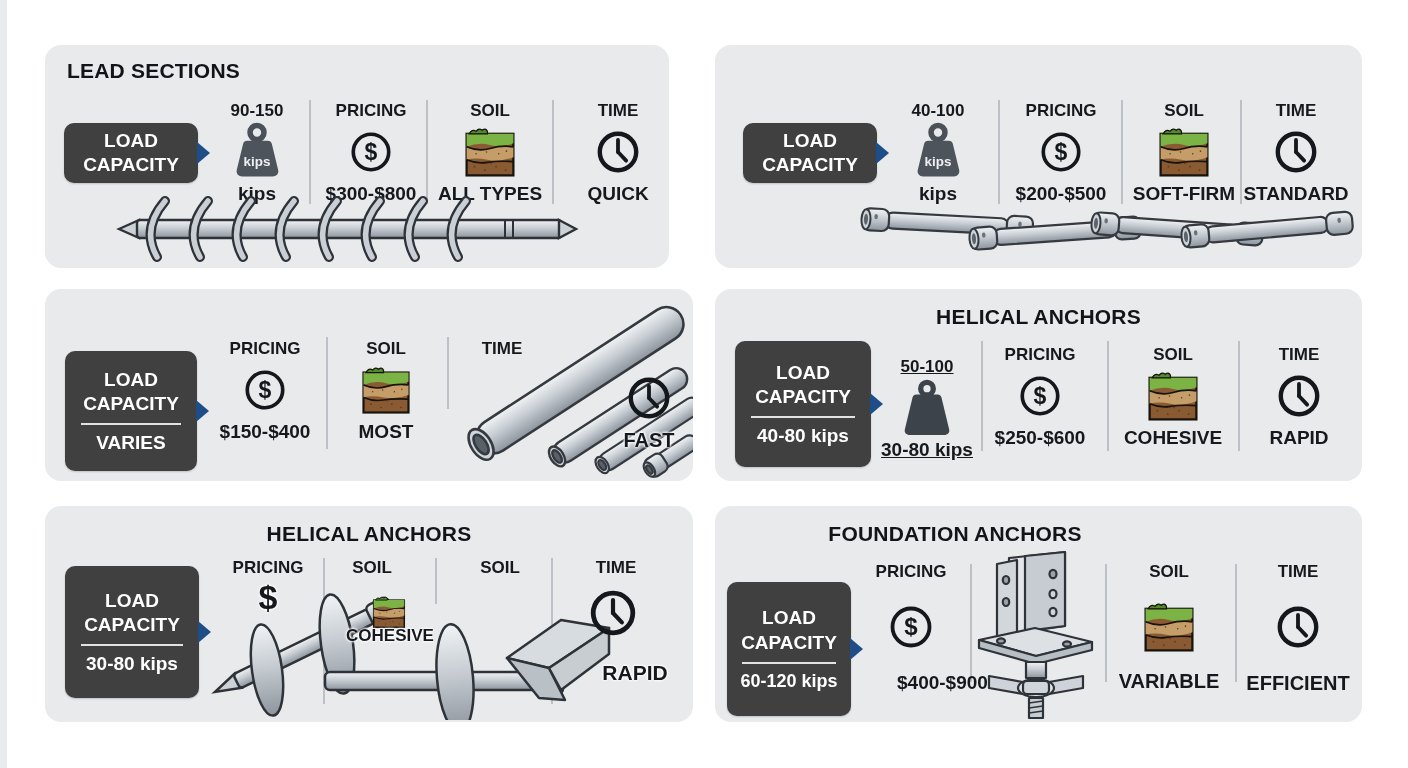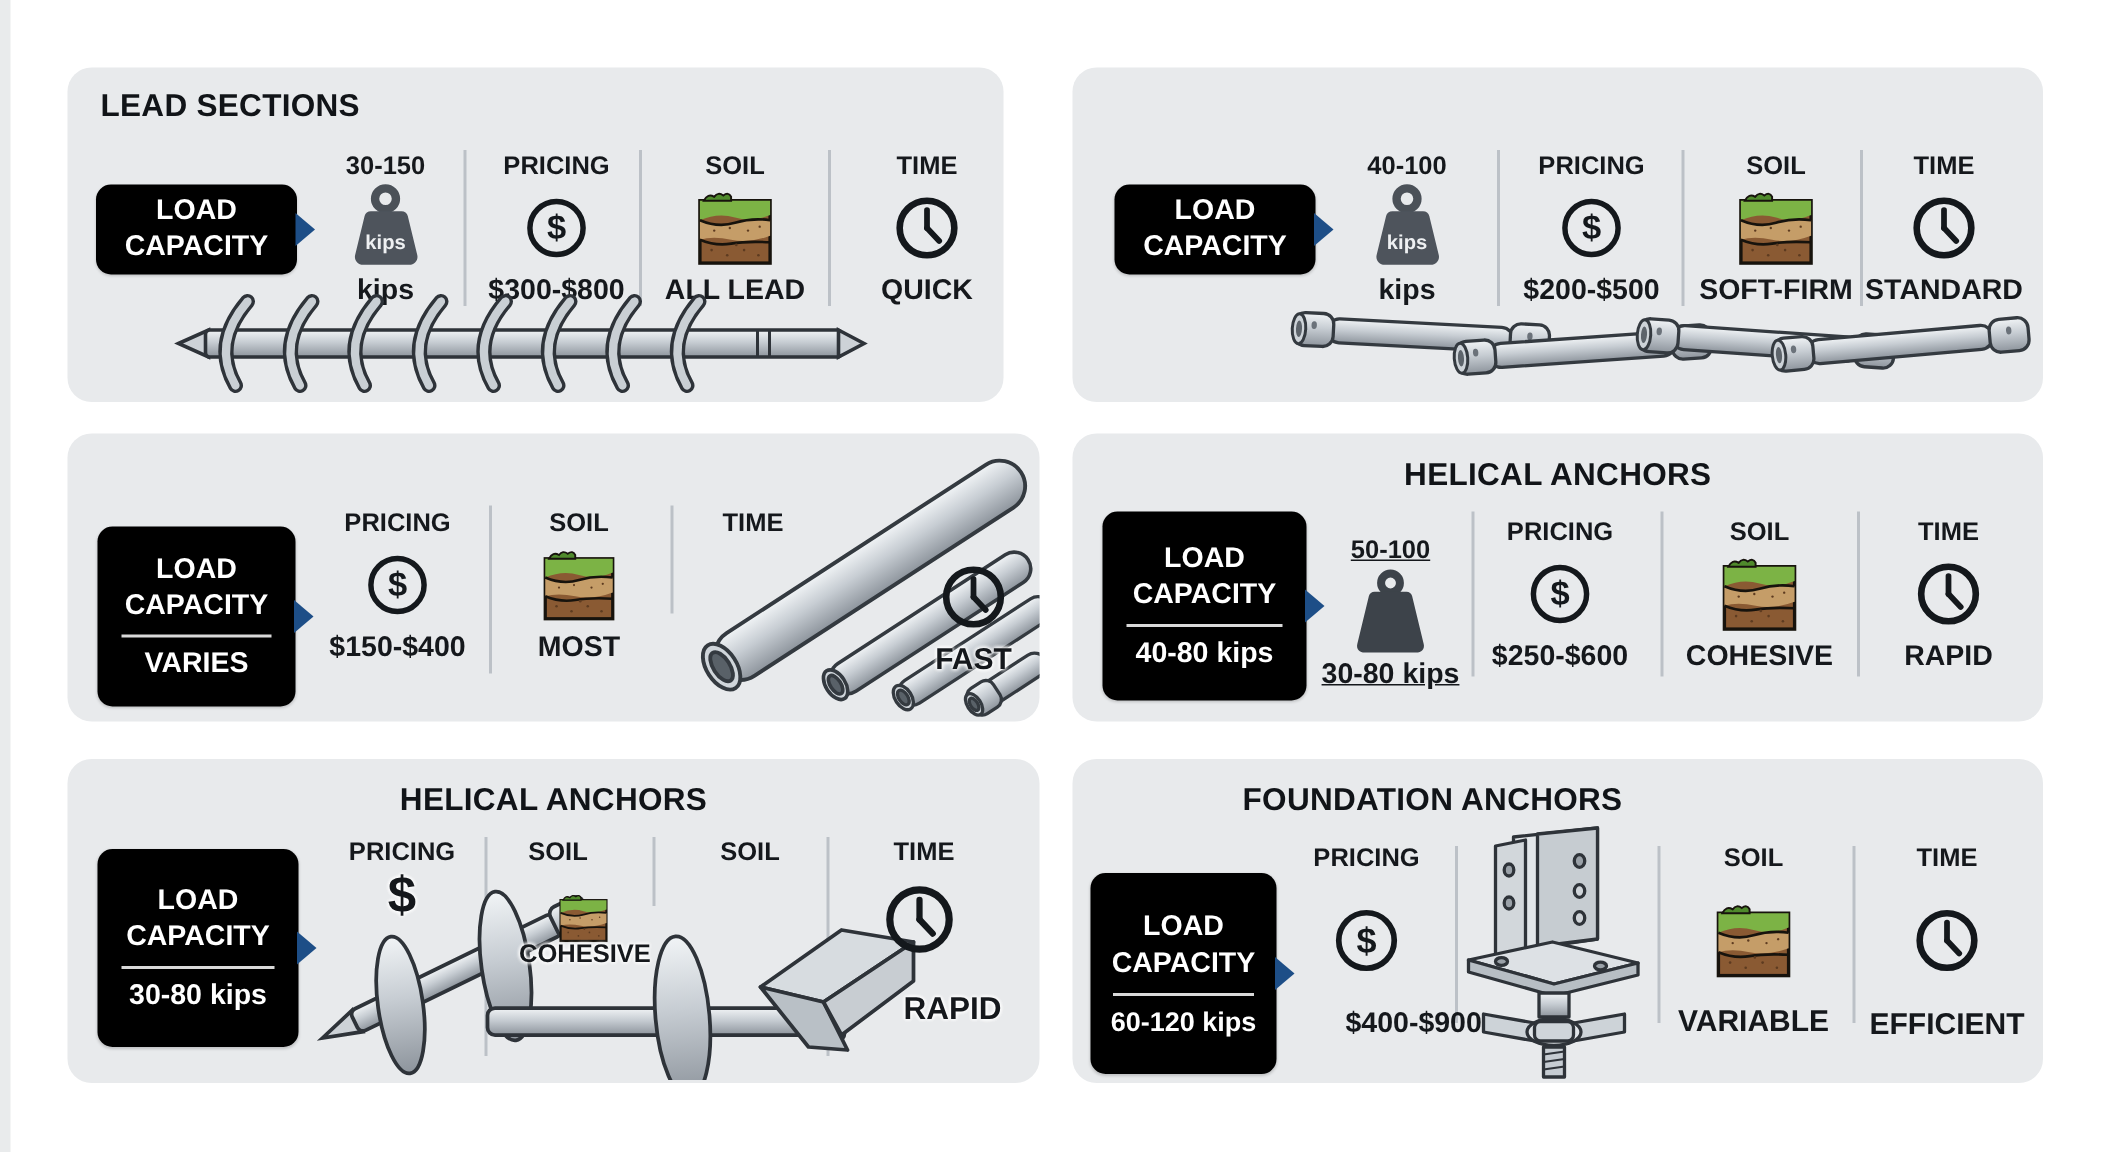--- a/index.html
+++ b/index.html
@@ -7,21 +7,21 @@
     width:1408px;height:768px;position:relative;overflow:hidden;
     background:#ffffff;color:#15181c;
     font-family:"Liberation Sans","DejaVu Sans",sans-serif;
     -webkit-font-smoothing:antialiased;
   }
   .edge-strip{position:absolute;left:0;top:0;width:7px;height:768px;background:#e9ebec;}
   .card{position:absolute;background:#e8eaec;border-radius:16px;}
   .title{position:absolute;font-size:21px;font-weight:bold;color:#111418;letter-spacing:.2px;white-space:nowrap;}
   .title.center{text-align:center;}
   .badge{
-    position:absolute;background:#000000;border-radius:10px;color:#fff;font-weight:bold;
+    position:absolute;background:#404040;border-radius:10px;color:#fff;font-weight:bold;
     display:flex;flex-direction:column;align-items:center;justify-content:center;text-align:center;
     box-shadow:0 1px 2px rgba(0,0,0,.18);
   }
   .badge .bl{font-size:19px;line-height:1.28;white-space:nowrap;}
   .badge .bline{width:76%;height:2px;background:rgba(255,255,255,.85);margin:7px 0;}
   .badge .bval{font-size:19px;white-space:nowrap;}
   .badge .arrow{
     position:absolute;right:-12px;top:50%;transform:translateY(-50%);
     width:0;height:0;border-top:11px solid transparent;border-bottom:11px solid transparent;
     border-left:13px solid #1d4e87;
@@ -86,21 +86,21 @@
 <div class="card" style="left:45px;top:45px;width:624px;height:223px;">
   <div class="title" style="left:22px;top:14px;">LEAD SECTIONS</div>
 
   <div class="badge" style="left:19px;top:78px;width:134px;height:60px;">
     <span class="bl">LOAD</span>
     <span class="bl">CAPACITY</span>
     <span class="arrow"></span>
   </div>
 
   <div class="col" style="left:152px;top:56px;width:120px;">
-    <div class="hdr">30-150</div>
+    <div class="hdr">90-150</div>
     <div class="icon">
       <svg width="52" height="60" viewBox="0 0 56 64">
         <circle cx="28" cy="11" r="7.5" fill="none" stroke="#4b5158" stroke-width="6"></circle>
         <path d="M16.5,20 h23 c2.2,0 4,1.3 4.5,3.4 l6.8,28 c0.9,3.7 -1.9,7 -5.7,7 H11.9 c-3.8,0 -6.6,-3.3 -5.7,-7 l6.8,-28 c0.5,-2.1 2.3,-3.4 4.5,-3.4 z" fill="#4e545c"></path>
         <text x="28" y="47" text-anchor="middle" font-size="14.5" font-weight="bold" fill="#eef0f2">kips</text>
       </svg>
     </div>
     <div class="val">kips</div>
   </div>
   <div class="vdiv" style="left:264px;top:55px;height:104px;"></div>
@@ -117,21 +117,21 @@
   </div>
   <div class="vdiv" style="left:381px;top:55px;height:104px;"></div>
 
   <div class="col" style="left:385px;top:56px;width:120px;">
     <div class="hdr">SOIL</div>
     <div class="icon">
       <svg width="52" height="56" viewBox="0 0 60 62">
           <use href="#soilIcon"></use>
         </svg>
     </div>
-    <div class="val">ALL LEAD</div>
+    <div class="val">ALL TYPES</div>
   </div>
   <div class="vdiv" style="left:507px;top:55px;height:104px;"></div>
 
   <div class="col" style="left:512px;top:56px;width:122px;">
     <div class="hdr">TIME</div>
     <div class="icon">
       <svg width="46" height="46" viewBox="0 0 48 48">
           <use href="#clockIcon"></use>
         </svg>
     </div>

